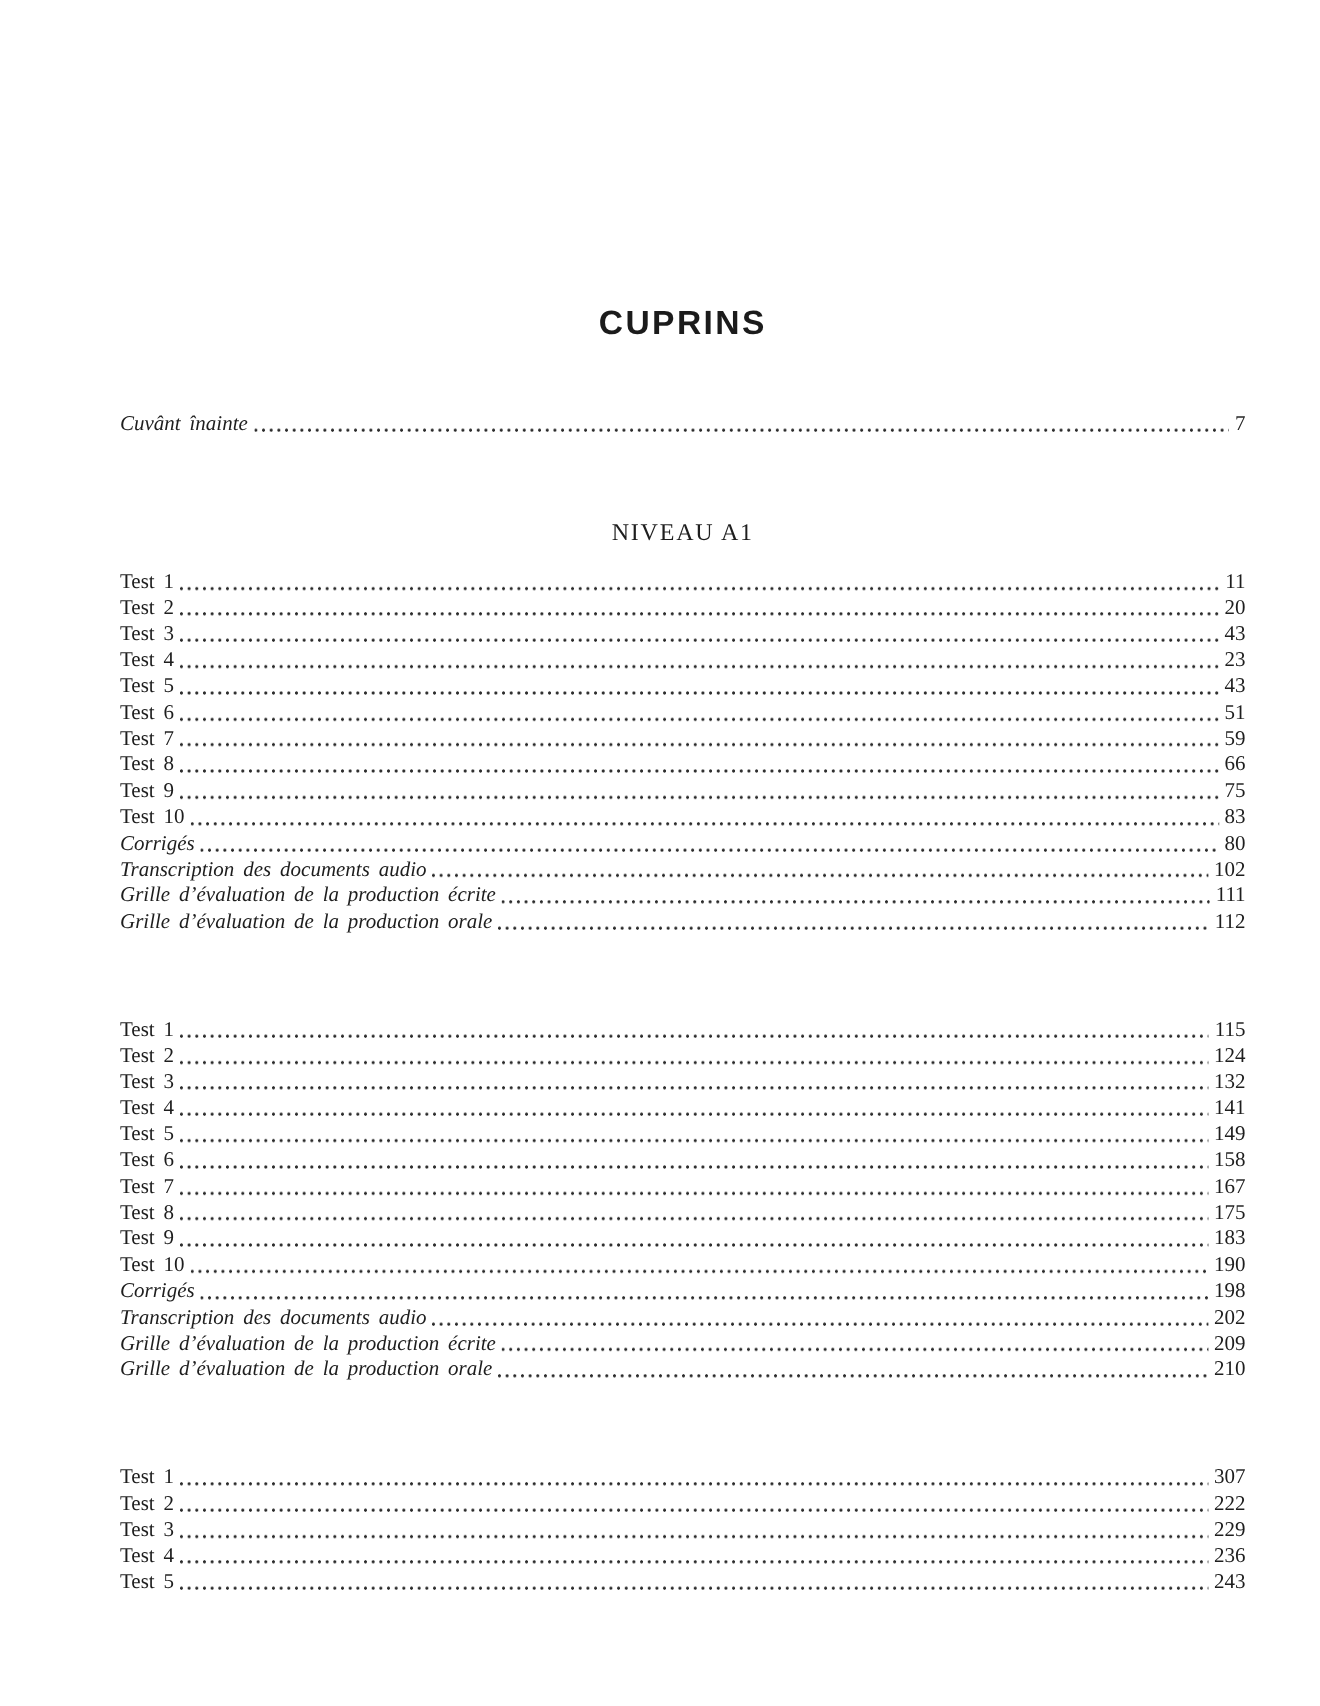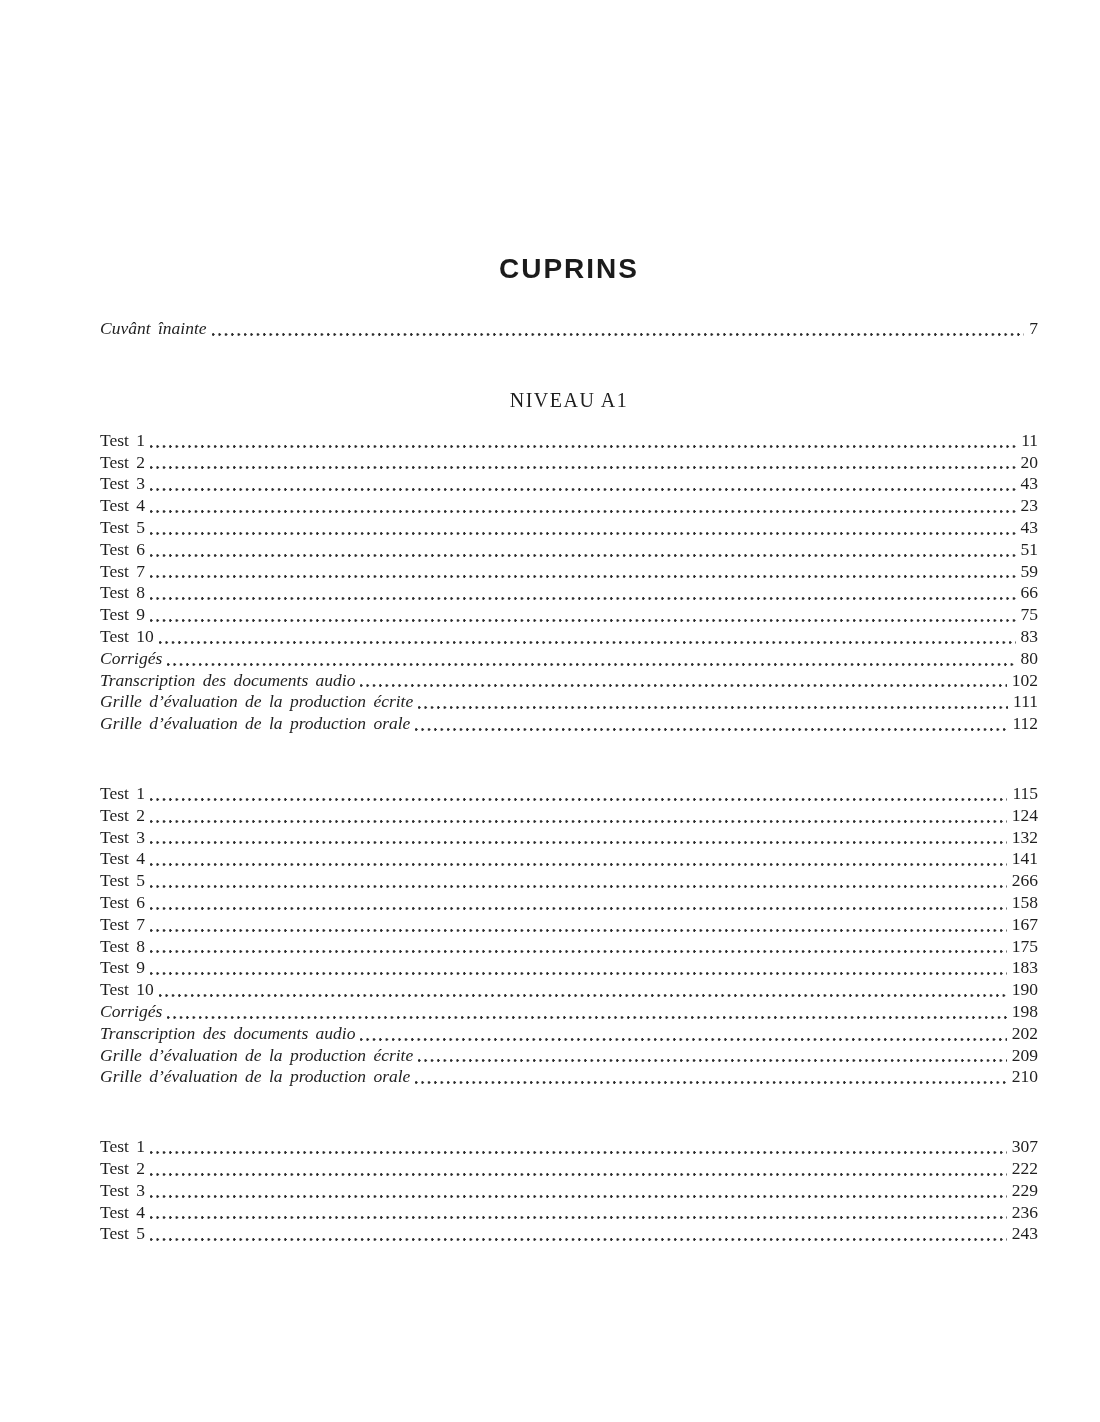--- a/index.html
+++ b/index.html
@@ -16,22 +16,22 @@
   }
   .doc-title {
     text-align: center;
     font-family: "Liberation Sans", sans-serif;
     font-weight: bold;
     font-size: 28px;
     line-height: 34px;
     letter-spacing: 2px;
     color: #1b1b1b;
   }
-  .front-matter { margin-top: 32px; }
-  .toc-section { margin-top: 48px; }
+  .front-matter { margin-top: 56px; }
+  .toc-section { margin-top: 68px; }
   .section-heading {
     text-align: center;
     font-family: "Liberation Serif", serif;
     font-weight: normal;
     font-size: 20px;
     line-height: 24px;
     letter-spacing: 1.5px;
     margin-bottom: 18px;
     color: #1e1e1e;
   }
@@ -172,21 +172,21 @@
           <span class="toc-page-num">132</span>
         </div>
         <div class="toc-row">
           <span class="toc-label">Test 4</span>
           <span class="leader"></span>
           <span class="toc-page-num">141</span>
         </div>
         <div class="toc-row">
           <span class="toc-label">Test 5</span>
           <span class="leader"></span>
-          <span class="toc-page-num">266</span>
+          <span class="toc-page-num">149</span>
         </div>
         <div class="toc-row">
           <span class="toc-label">Test 6</span>
           <span class="leader"></span>
           <span class="toc-page-num">158</span>
         </div>
         <div class="toc-row">
           <span class="toc-label">Test 7</span>
           <span class="leader"></span>
           <span class="toc-page-num">167</span>

